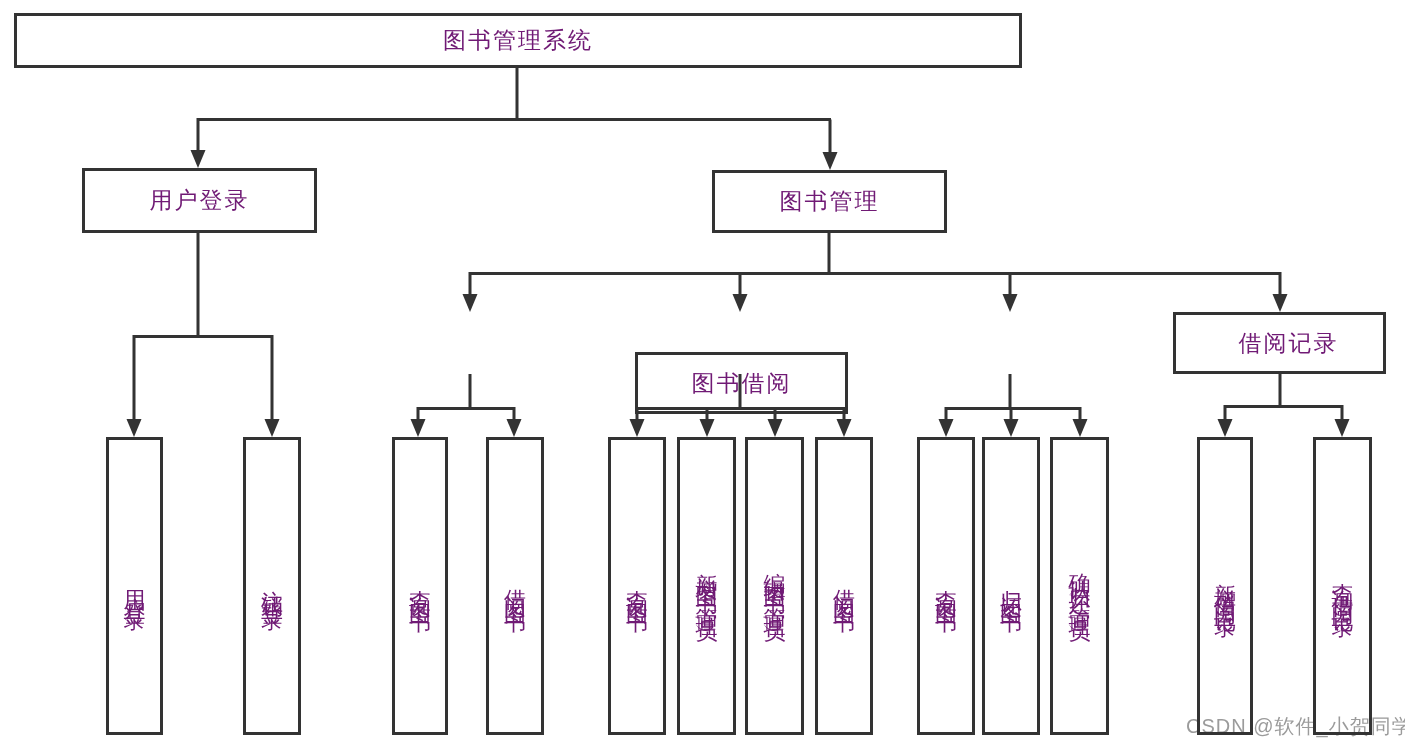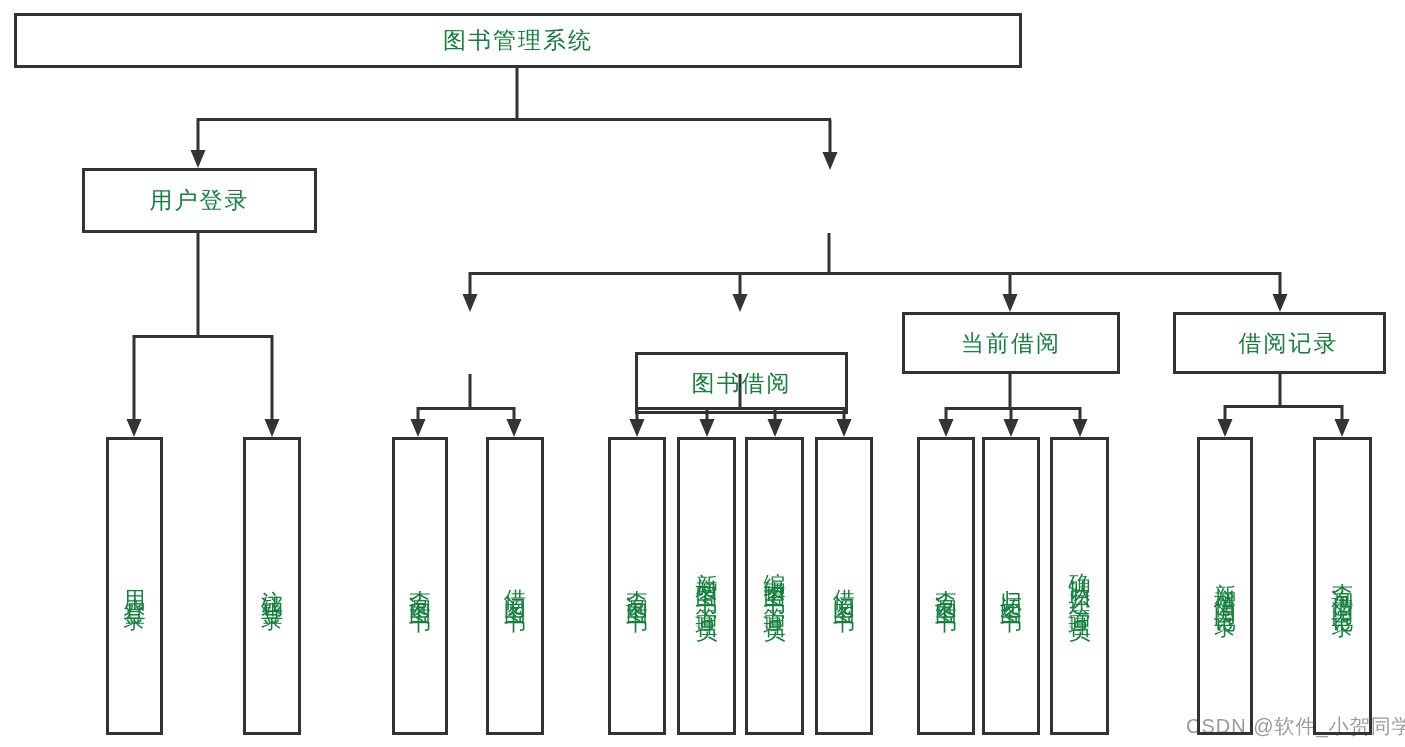--- a/index.html
+++ b/index.html
@@ -19,21 +19,21 @@
     position: absolute;
     left: 0; top: 0;
     width: 1405px; height: 747px;
     z-index: 2;
   }
   .node {
     position: absolute;
     box-sizing: border-box;
     border: 3px solid #333333;
     background: transparent;
-    color: #15803d;
+    color: #701a75;
     display: flex;
     align-items: center;
     justify-content: center;
     z-index: 3;
   }
   .h-node {
     font-size: 23px;
     letter-spacing: 2px;
     white-space: nowrap;
   }
@@ -116,23 +116,23 @@
       <polygon points="1003.5,419 1018.5,419 1011,437"></polygon>
       <polygon points="1072.5,419 1087.5,419 1080,437"></polygon>
       <polygon points="1217.5,419 1232.5,419 1225,437"></polygon>
       <polygon points="1334.5,419 1349.5,419 1342,437"></polygon>
     </g>
   </svg>
 
   <div class="node h-node root-node">图书管理系统</div>
 
   <div class="node h-node n-user-login">用户登录</div>
+  <div class="node h-node n-book-mgmt">图书管理</div>
 
   <div class="node h-node lvl3 n-book-borrow">图书借阅</div>
-  <div class="node h-node lvl3 n-cur-borrow">当前借阅</div>
   <div class="node h-node lvl3 n-borrow-rec">借阅记录</div>
 
   <div class="node v-node leaf lf-user-login">用户登录</div>
   <div class="node v-node leaf lf-logout">注销登录</div>
 
   <div class="node v-node leaf lf-nb-query">查询图书</div>
   <div class="node v-node leaf lf-nb-borrow">借阅图书</div>
 
   <div class="node v-node leaf lf-bb-query">查询图书</div>
   <div class="node v-node leaf lf-bb-add">新增图书（管理员）</div>

